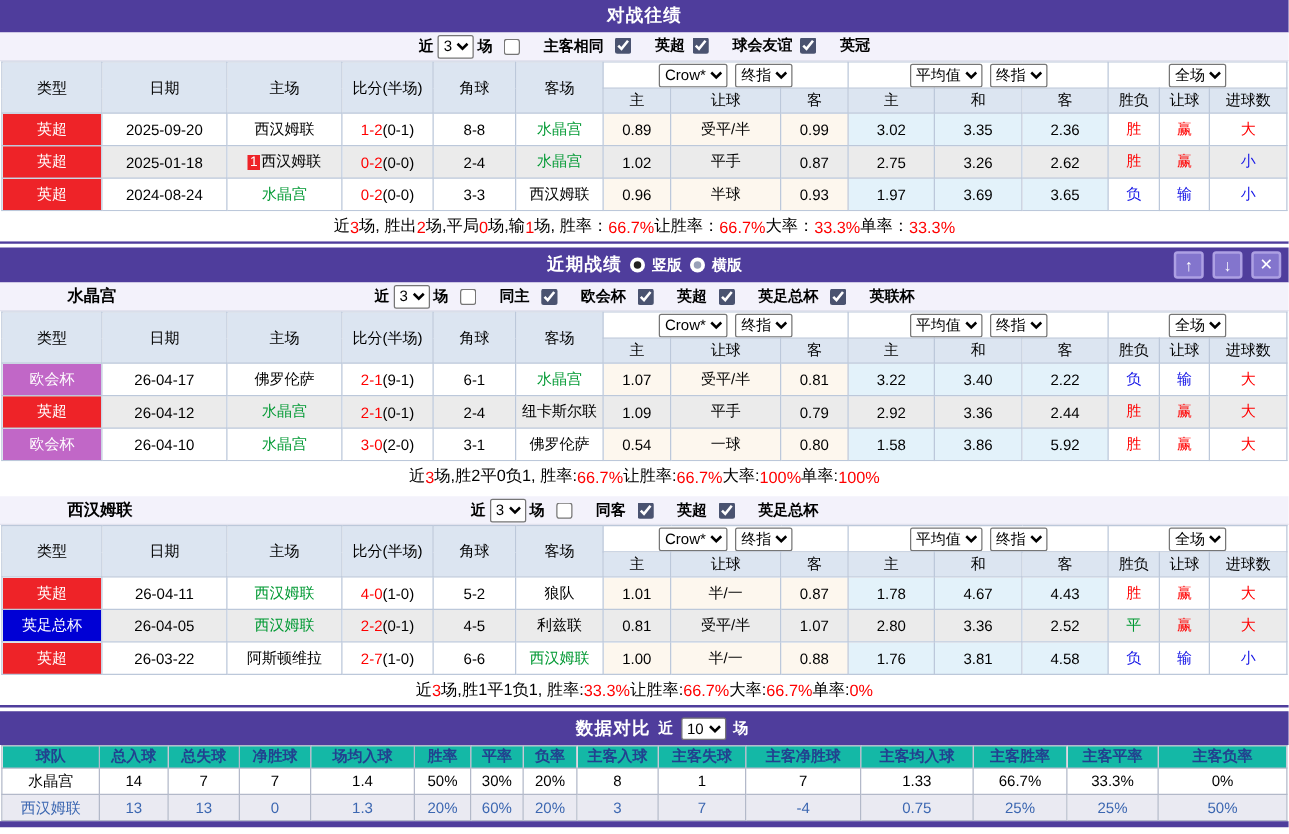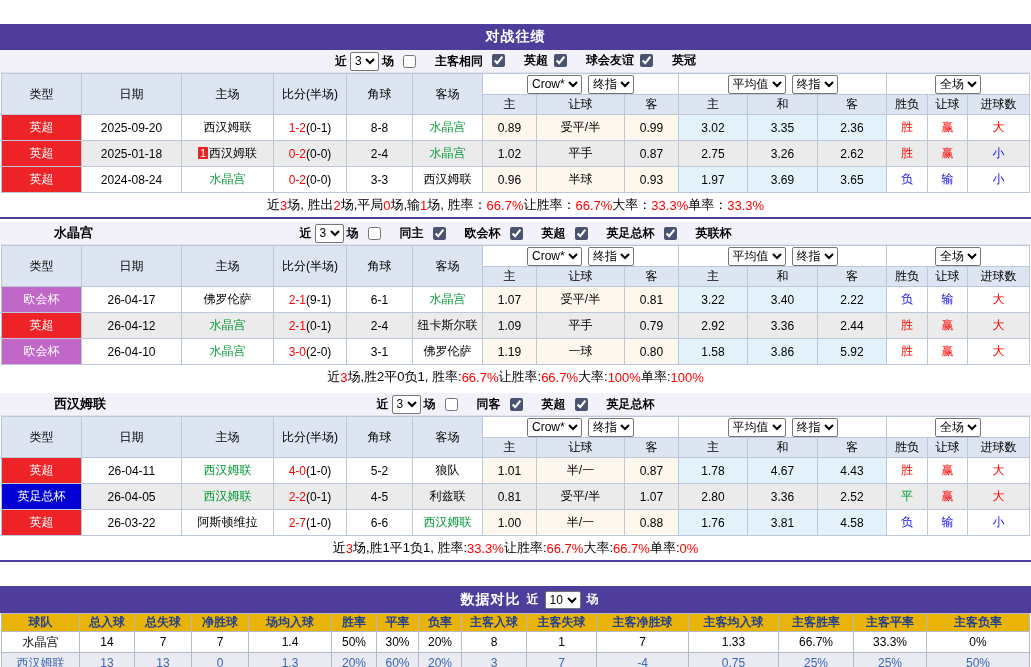--- a/index.html
+++ b/index.html
@@ -4,21 +4,21 @@
 <style>
   * { box-sizing: border-box; }
   html,body { margin:0; padding:0; }
   body {
     width:1031px; background:#fff; color:#000;
     font-family:"Liberation Sans","DejaVu Sans",sans-serif; font-size:12px;
   }
   .section { border-bottom:2px solid #4f3d9c; margin-bottom:3px; }
   .titlebar {
     background:#4f3d9c; color:#fff; font-weight:bold; font-size:14px;
-    height:26px; display:flex; align-items:center; justify-content:center; position:relative;margin-top:24px;
+    height:26px; display:flex; align-items:center; justify-content:center; position:relative;
   }
   .tb2 { height:28px; }
   .tb3 { height:27px;padding-left:28px; }
   .tb-title { font-size:14px; font-weight:bold; letter-spacing:1px; }
   .tb2-center { display:flex; align-items:center; gap:6px; }
   .radio { width:12px; height:12px; border-radius:50%; background:#fff; display:inline-block; position:relative; cursor:pointer; }
   .radio::after { content:""; position:absolute; left:3px; top:3px; width:6px; height:6px; border-radius:50%; }
   .radio.sel::after { background:#222; }
   .radio.unsel::after { background:#98a0b8; }
   .radio-label { font-size:12px; font-weight:bold; color:#fff; }
@@ -62,21 +62,21 @@
   .ht { color:#000; }
   tr.alt .ht, .ht { color:#000; }
   .res-r { color:#ff0000; }
   .res-b { color:#1212e6; }
   .res-g { color:#009933; }
   .badge { background:#ee2328; color:#fff; font-size:11px; padding:0 2px; margin-right:1px; }
   .summary { height:24px; display:flex; align-items:center; justify-content:center; font-size:13px; background:#fff; }
   .summary .red { color:#ff0000; }
   .team-sep { height:4px; background:#fff; }
   
-  #t3 th { background:#eab308; color:#22418f; font-weight:bold; height:14px; border-color:#b3b9c9; }
+  #t3 th { background:#14b8a6; color:#22418f; font-weight:bold; height:14px; border-color:#b3b9c9; }
   #t3 td { height:21px; border-color:#b3b9c9; }
   #t3 tr.bluerow td { background:#eaeaf2; color:#3c67b1; }
   .bottom-strip { height:5px; background:#4f3d9c; }
   .flabel { font-weight:bold; }
 </style>
 </head>
 <body>
 
 <div class="section">
   <div class="titlebar">
@@ -229,20 +229,40 @@
       <span> 让胜率： </span>
       <span class="red">66.7%</span>
       <span> 大率： </span>
       <span class="red">33.3%</span>
       <span> 单率： </span>
       <span class="red">33.3%</span>
     </div>
 </div>
 
 <div class="section">
+  <div class="titlebar tb2">
+    <div class="tb2-center">
+      <span class="tb-title">近期战绩</span>
+      <span class="radio sel"></span>
+      <span class="radio-label">竖版</span>
+      <span class="radio unsel"></span>
+      <span class="radio-label">横版</span>
+    </div>
+    <div class="tb2-btns">
+      <div class="sqbtn">
+          <span>↑</span>
+        </div>
+      <div class="sqbtn">
+          <span>↓</span>
+        </div>
+      <div class="sqbtn">
+          <span>✕</span>
+        </div>
+    </div>
+  </div>
   <div id="teams-container">
       <div>
         <div class="filterrow">
           <span class="teamname">水晶宫</span>
           <span class="flabel">近</span>
           <select><option>3</option></select>
           <span class="flabel">场</span>
           <label class="cb">
             <input type="checkbox" style="">
             <span>同主</span>
@@ -355,21 +375,21 @@
               <td class="res-r">赢</td>
               <td class="res-r">大</td>
             </tr>
             <tr>
               <td class="t-purple">欧会杯</td>
               <td>26-04-10</td>
               <td><span class="green">水晶宫</span></td>
               <td><span class="ft">3-0</span><span class="ht">(2-0)</span></td>
               <td>3-1</td>
               <td><span>佛罗伦萨</span></td>
-              <td class="c-odds">1.19</td>
+              <td class="c-odds">0.54</td>
               <td class="c-odds">一球</td>
               <td class="c-odds">0.80</td>
               <td class="c-avg">1.58</td>
               <td class="c-avg">3.86</td>
               <td class="c-avg">5.92</td>
               <td class="res-r">胜</td>
               <td class="res-r">赢</td>
               <td class="res-r">大</td>
             </tr>
           </tbody>

